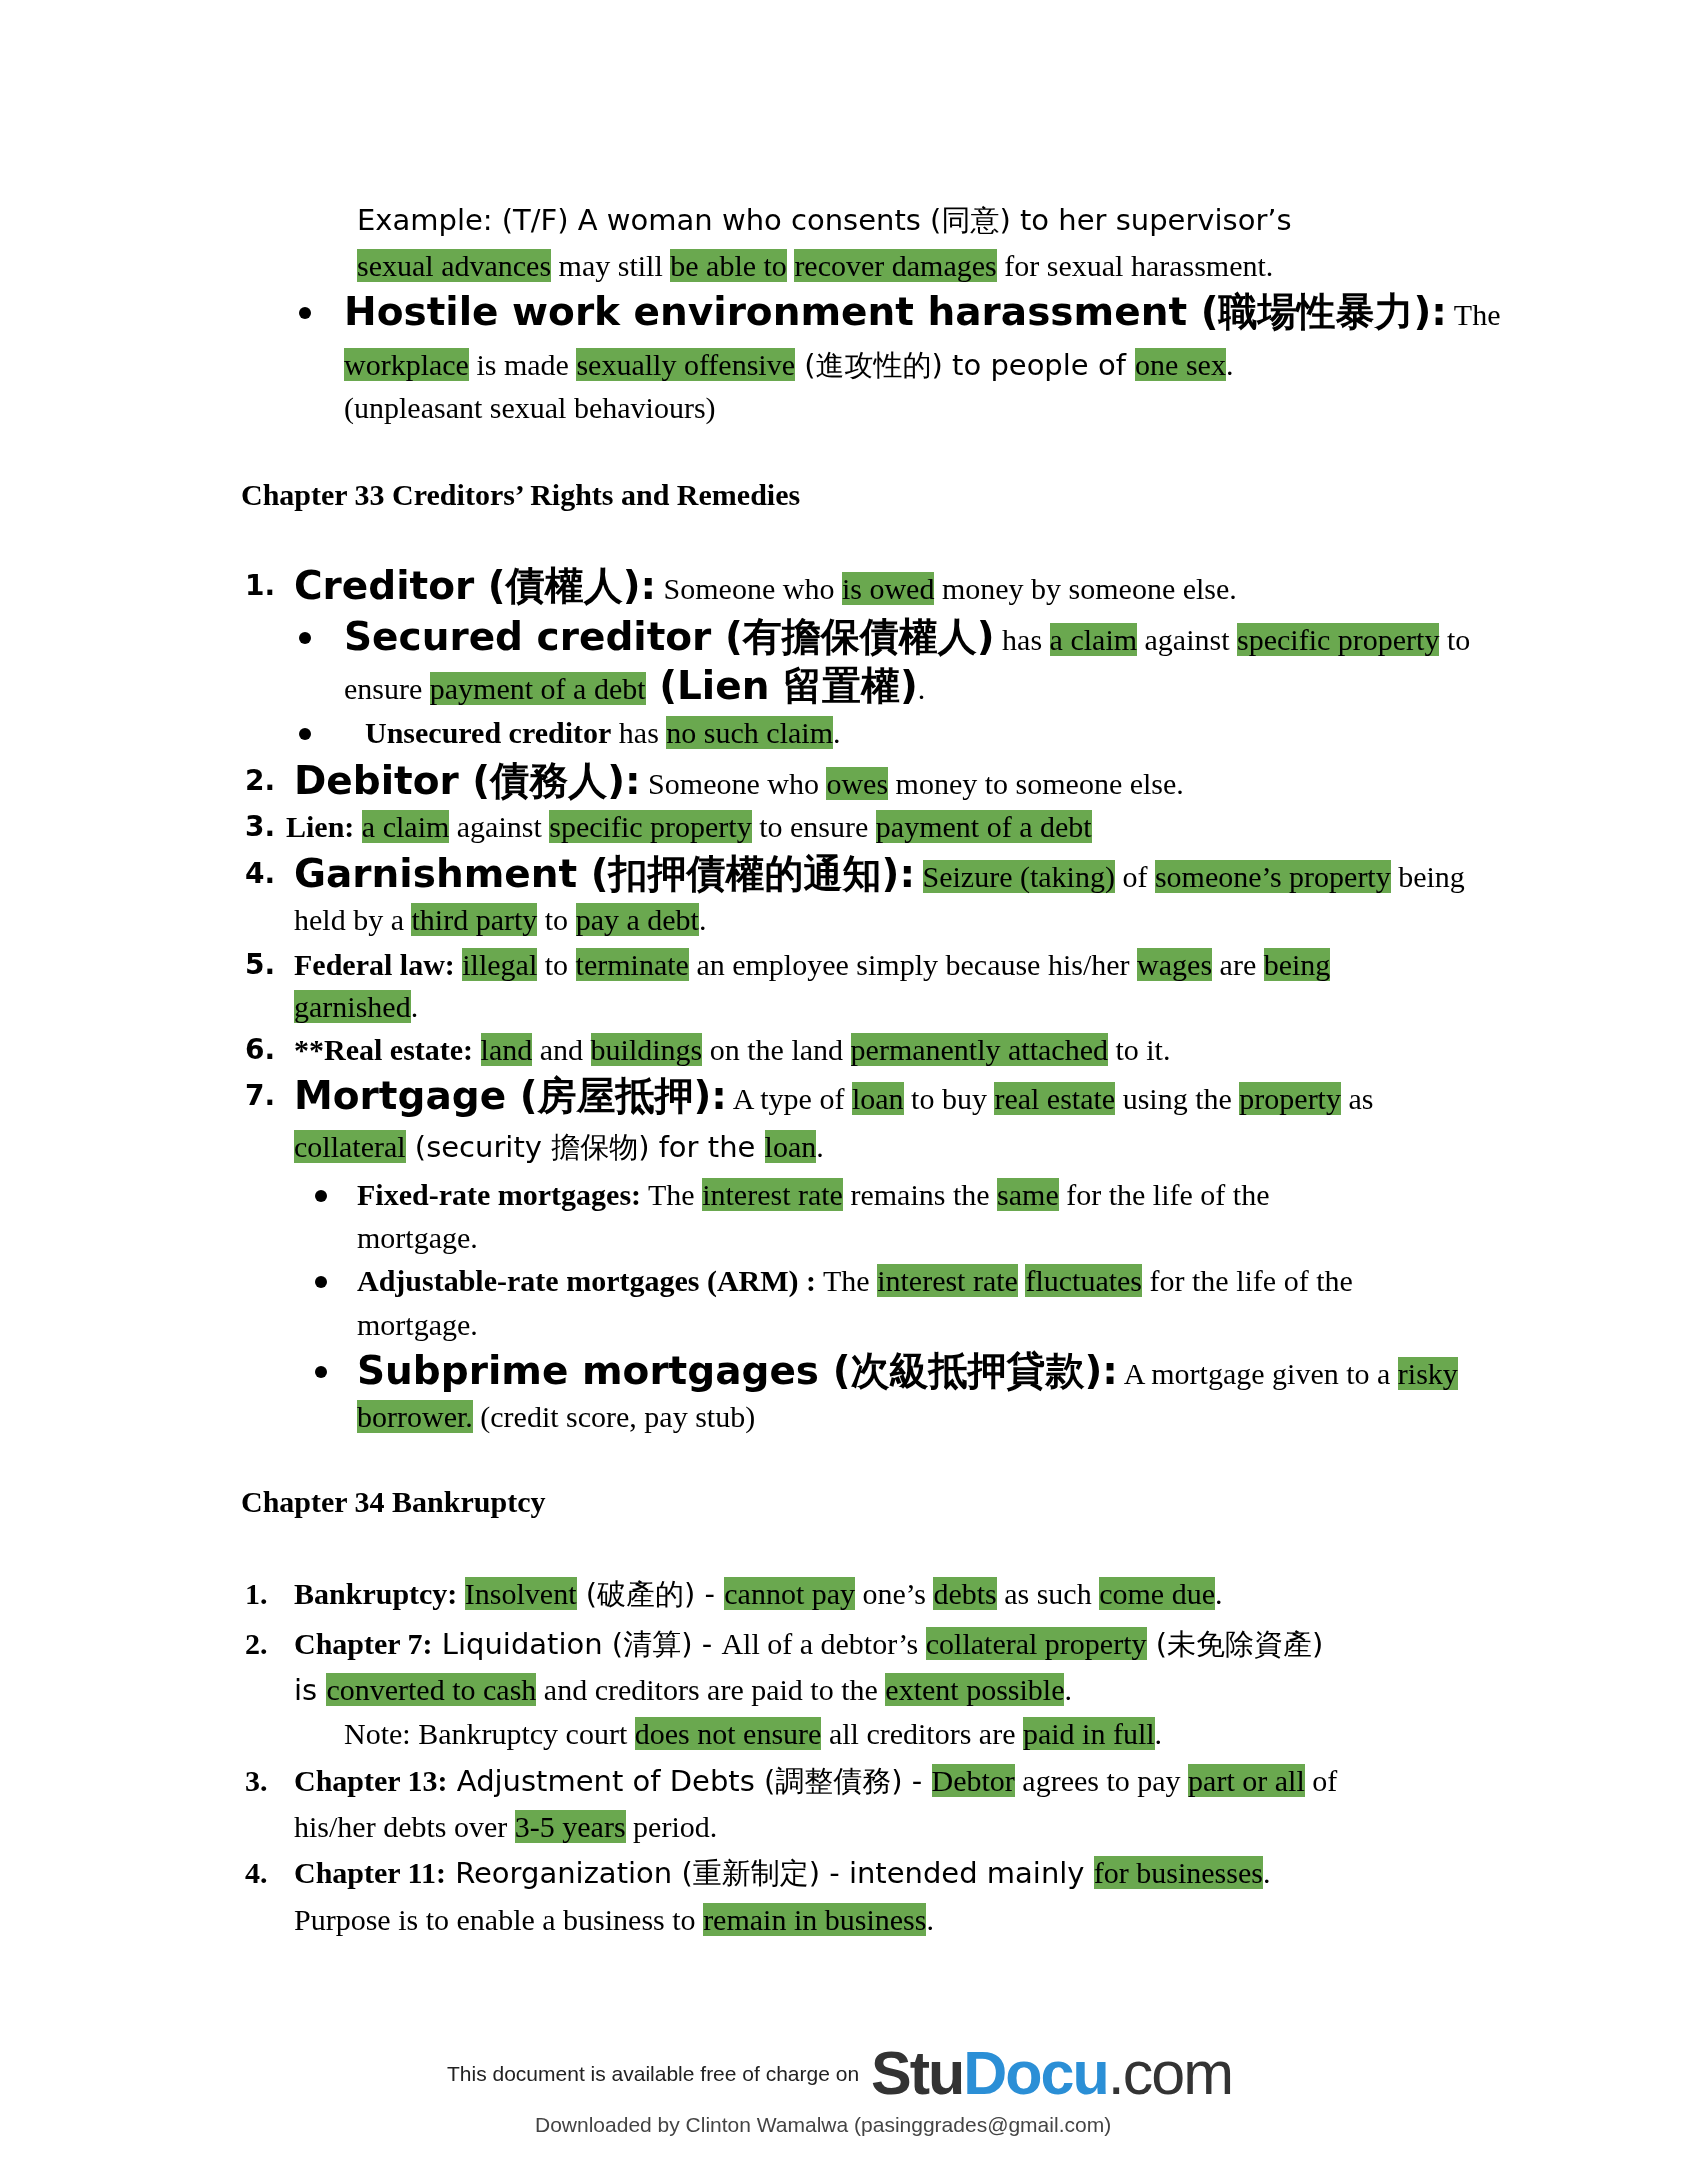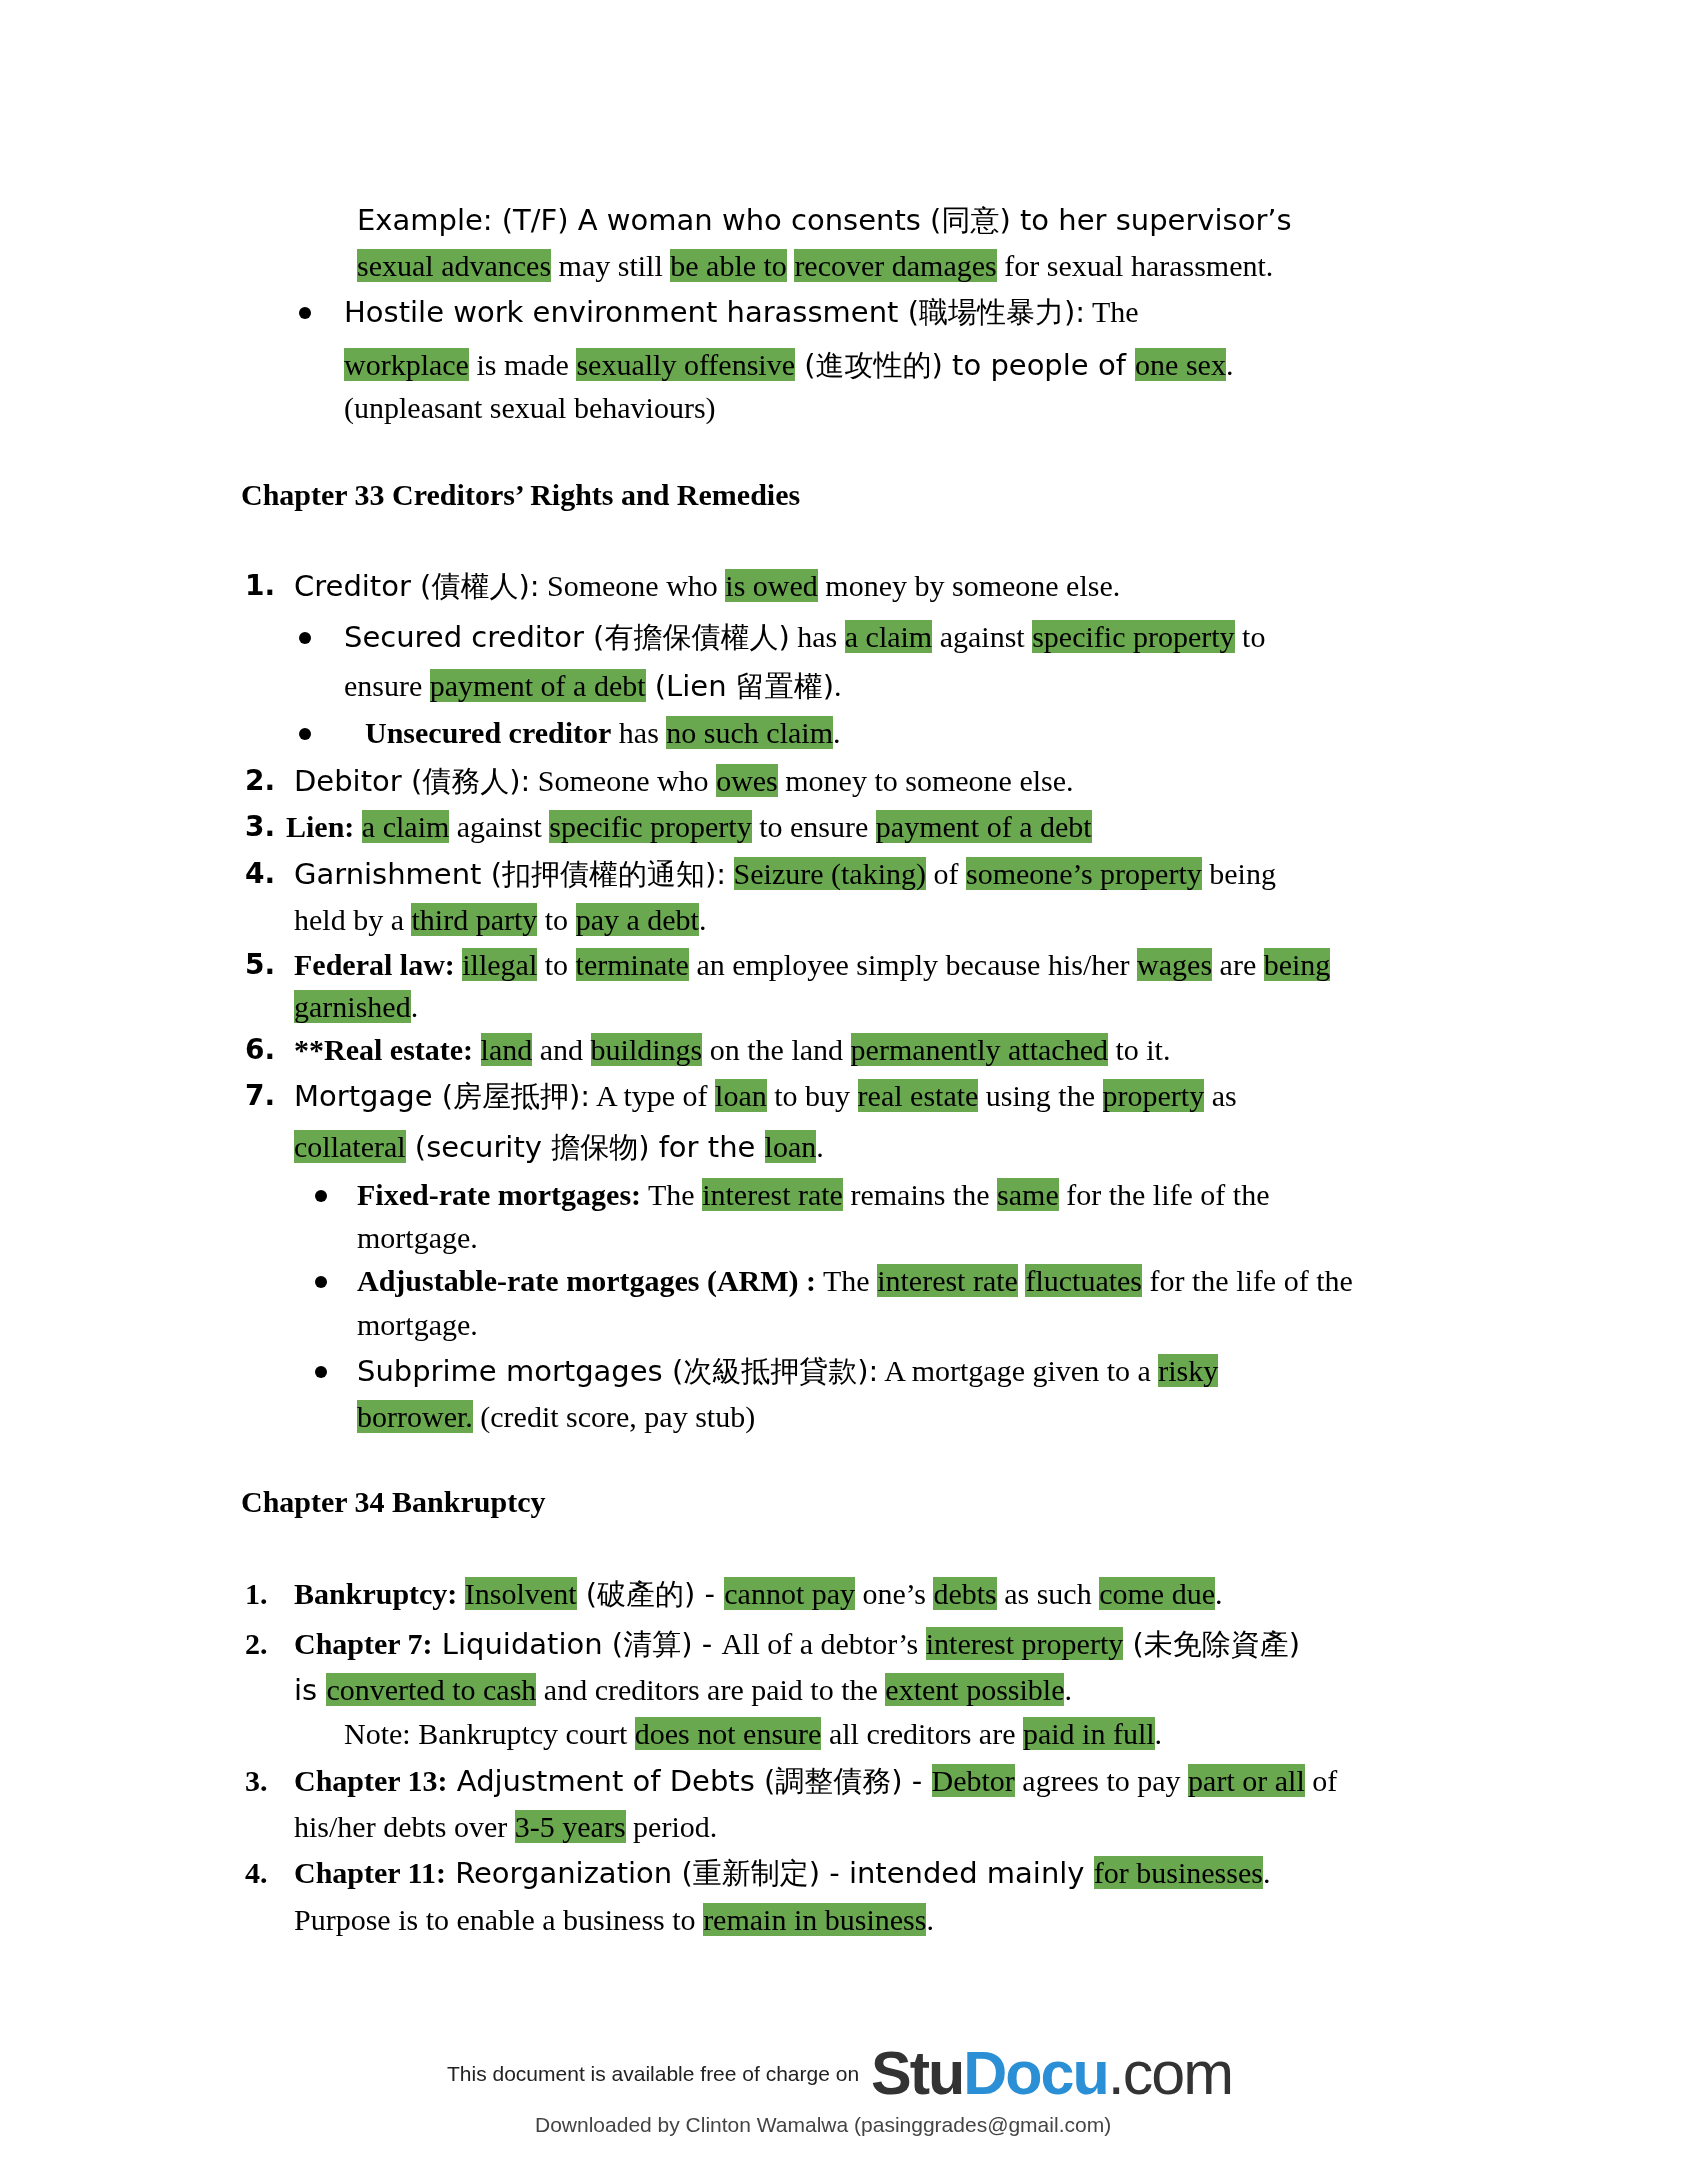--- a/index.html
+++ b/index.html
@@ -1,19 +1,19 @@
 <!DOCTYPE html>
 <html><head>
 <meta charset="utf-8">
 <style>
   html, body { margin:0; padding:0; background:#ffffff; }
   body { width:1683px; height:2178px; position:relative; overflow:hidden; }
   .line { position:absolute; white-space:nowrap; font-family:"Liberation Serif", serif; font-size:30px; color:#000; line-height:44px; height:44px; }
   .sans { font-family:"DejaVu Sans", sans-serif; font-size:29px; }
-  .sansb { font-family:"DejaVu Sans", sans-serif; font-size:29px; font-weight:normal; }
+  .sansb { font-family:"DejaVu Sans", sans-serif; font-size:39px; font-weight:bold; }
   .serifb { font-family:"Liberation Serif", serif; font-weight:bold; }
   .hl { background:#6aa84f; }
   .heading { font-family:"Liberation Serif", serif; font-weight:bold; font-size:30px;margin-left:44px; }
   .num { position:absolute; font-family:"DejaVu Sans", sans-serif; font-size:28px; font-weight:bold; line-height:44px; }
   .numserif { font-family:"Liberation Serif", serif; font-size:30px; }
   .bullet { position:absolute; width:12px; height:12px; border-radius:50%; background:#000; }
   .footer1 { position:absolute; left:447px; top:2062px; font-family:"Liberation Sans", sans-serif; font-size:21px; color:#222; }
   .logo { position:absolute; left:871px; top:2039px; font-family:"Liberation Sans", sans-serif; font-size:61px; font-weight:bold; letter-spacing:-2px; line-height:69px; }
   .logo .stu { color:#333333; }
   .logo .docu { color:#2b8fd6; }
@@ -130,21 +130,21 @@
   <span>Chapter 34 Bankruptcy</span>
 </div>
 
 <div class="num numserif" style="left:245px; top:1572px;">1.</div>
 <div class="line" style="left:294px; top:1572px;">
   <span class="serifb">Bankruptcy:</span><span> </span><span class="hl">Insolvent</span><span class="sans"> (破產的) - </span><span class="hl">cannot pay</span><span> one’s </span><span class="hl">debts</span><span> as such </span><span class="hl">come due</span><span>.</span>
 </div>
 
 <div class="num numserif" style="left:245px; top:1622px;">2.</div>
 <div class="line" style="left:294px; top:1622px;">
-  <span class="serifb">Chapter 7:</span><span class="sans"> Liquidation (清算) - </span><span>All of a debtor’s </span><span class="hl">interest property</span><span class="sans"> (未免除資產)</span>
+  <span class="serifb">Chapter 7:</span><span class="sans"> Liquidation (清算) - </span><span>All of a debtor’s </span><span class="hl">collateral property</span><span class="sans"> (未免除資產)</span>
 </div>
 <div class="line" style="left:294px; top:1668px;">
   <span class="sans">is </span><span class="hl">converted to cash</span><span> and creditors are paid to the </span><span class="hl">extent possible</span><span>.</span>
 </div>
 <div class="line" style="left:344px; top:1712px;">
   <span>Note: Bankruptcy court </span><span class="hl">does not ensure</span><span> all creditors are </span><span class="hl">paid in full</span><span>.</span>
 </div>
 
 <div class="num numserif" style="left:245px; top:1759px;">3.</div>
 <div class="line" style="left:294px; top:1759px;text-align:center;">

